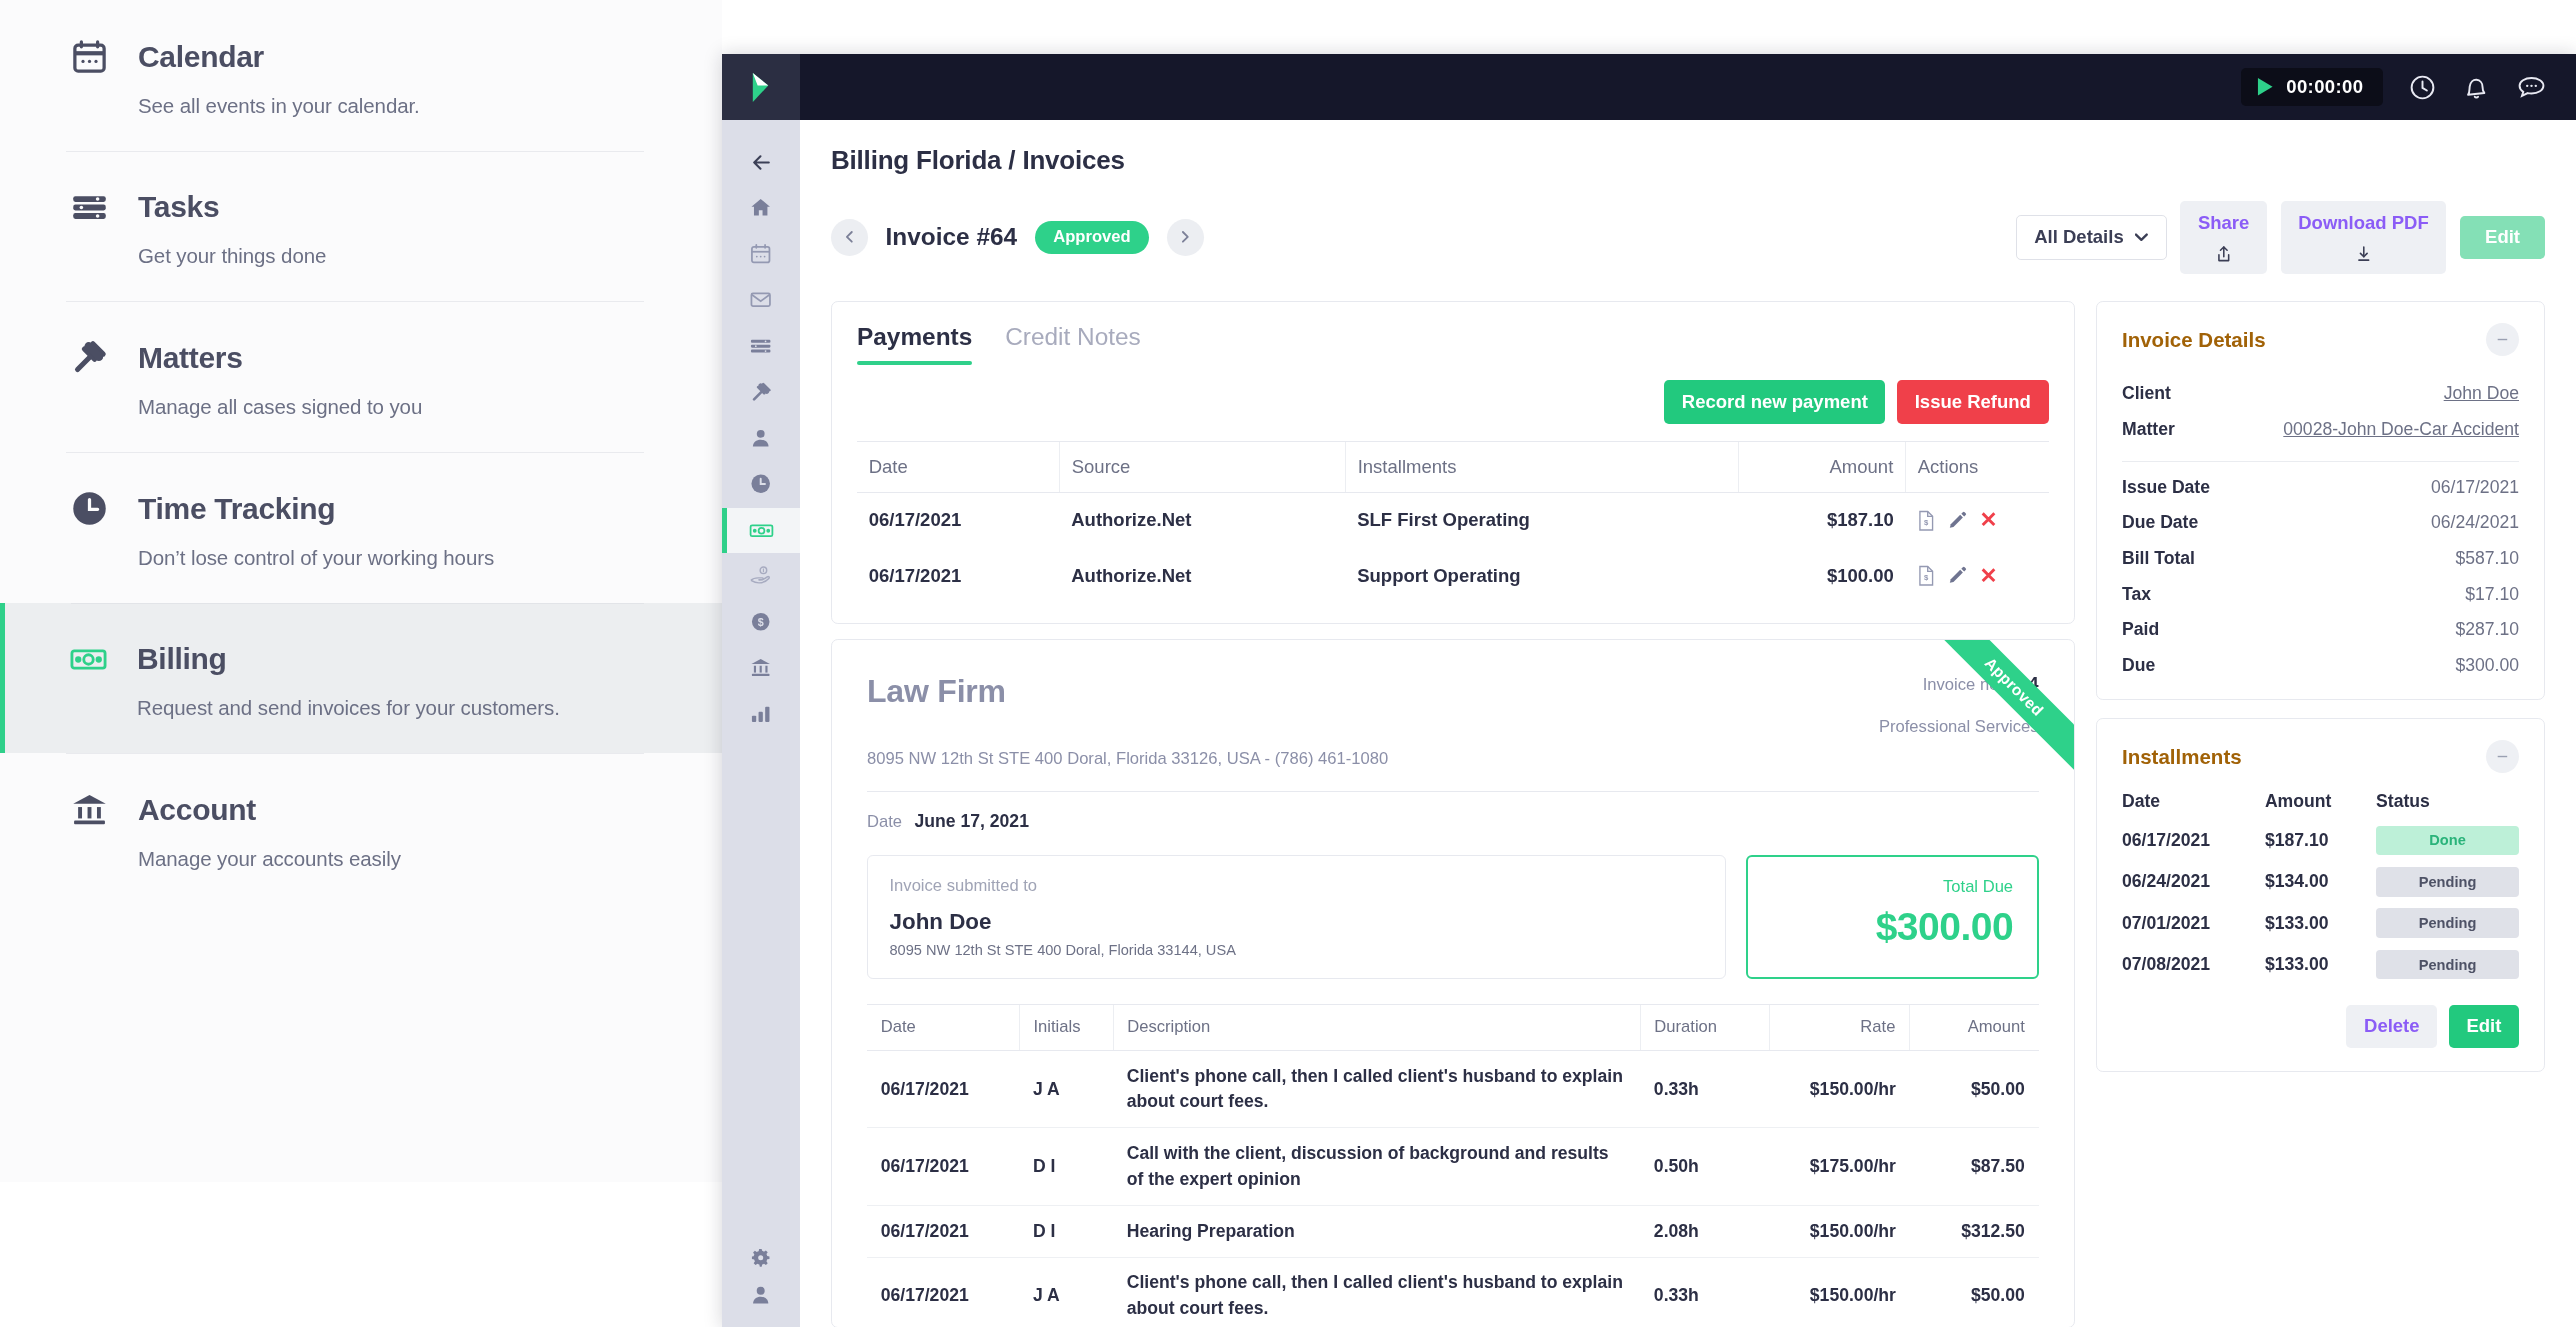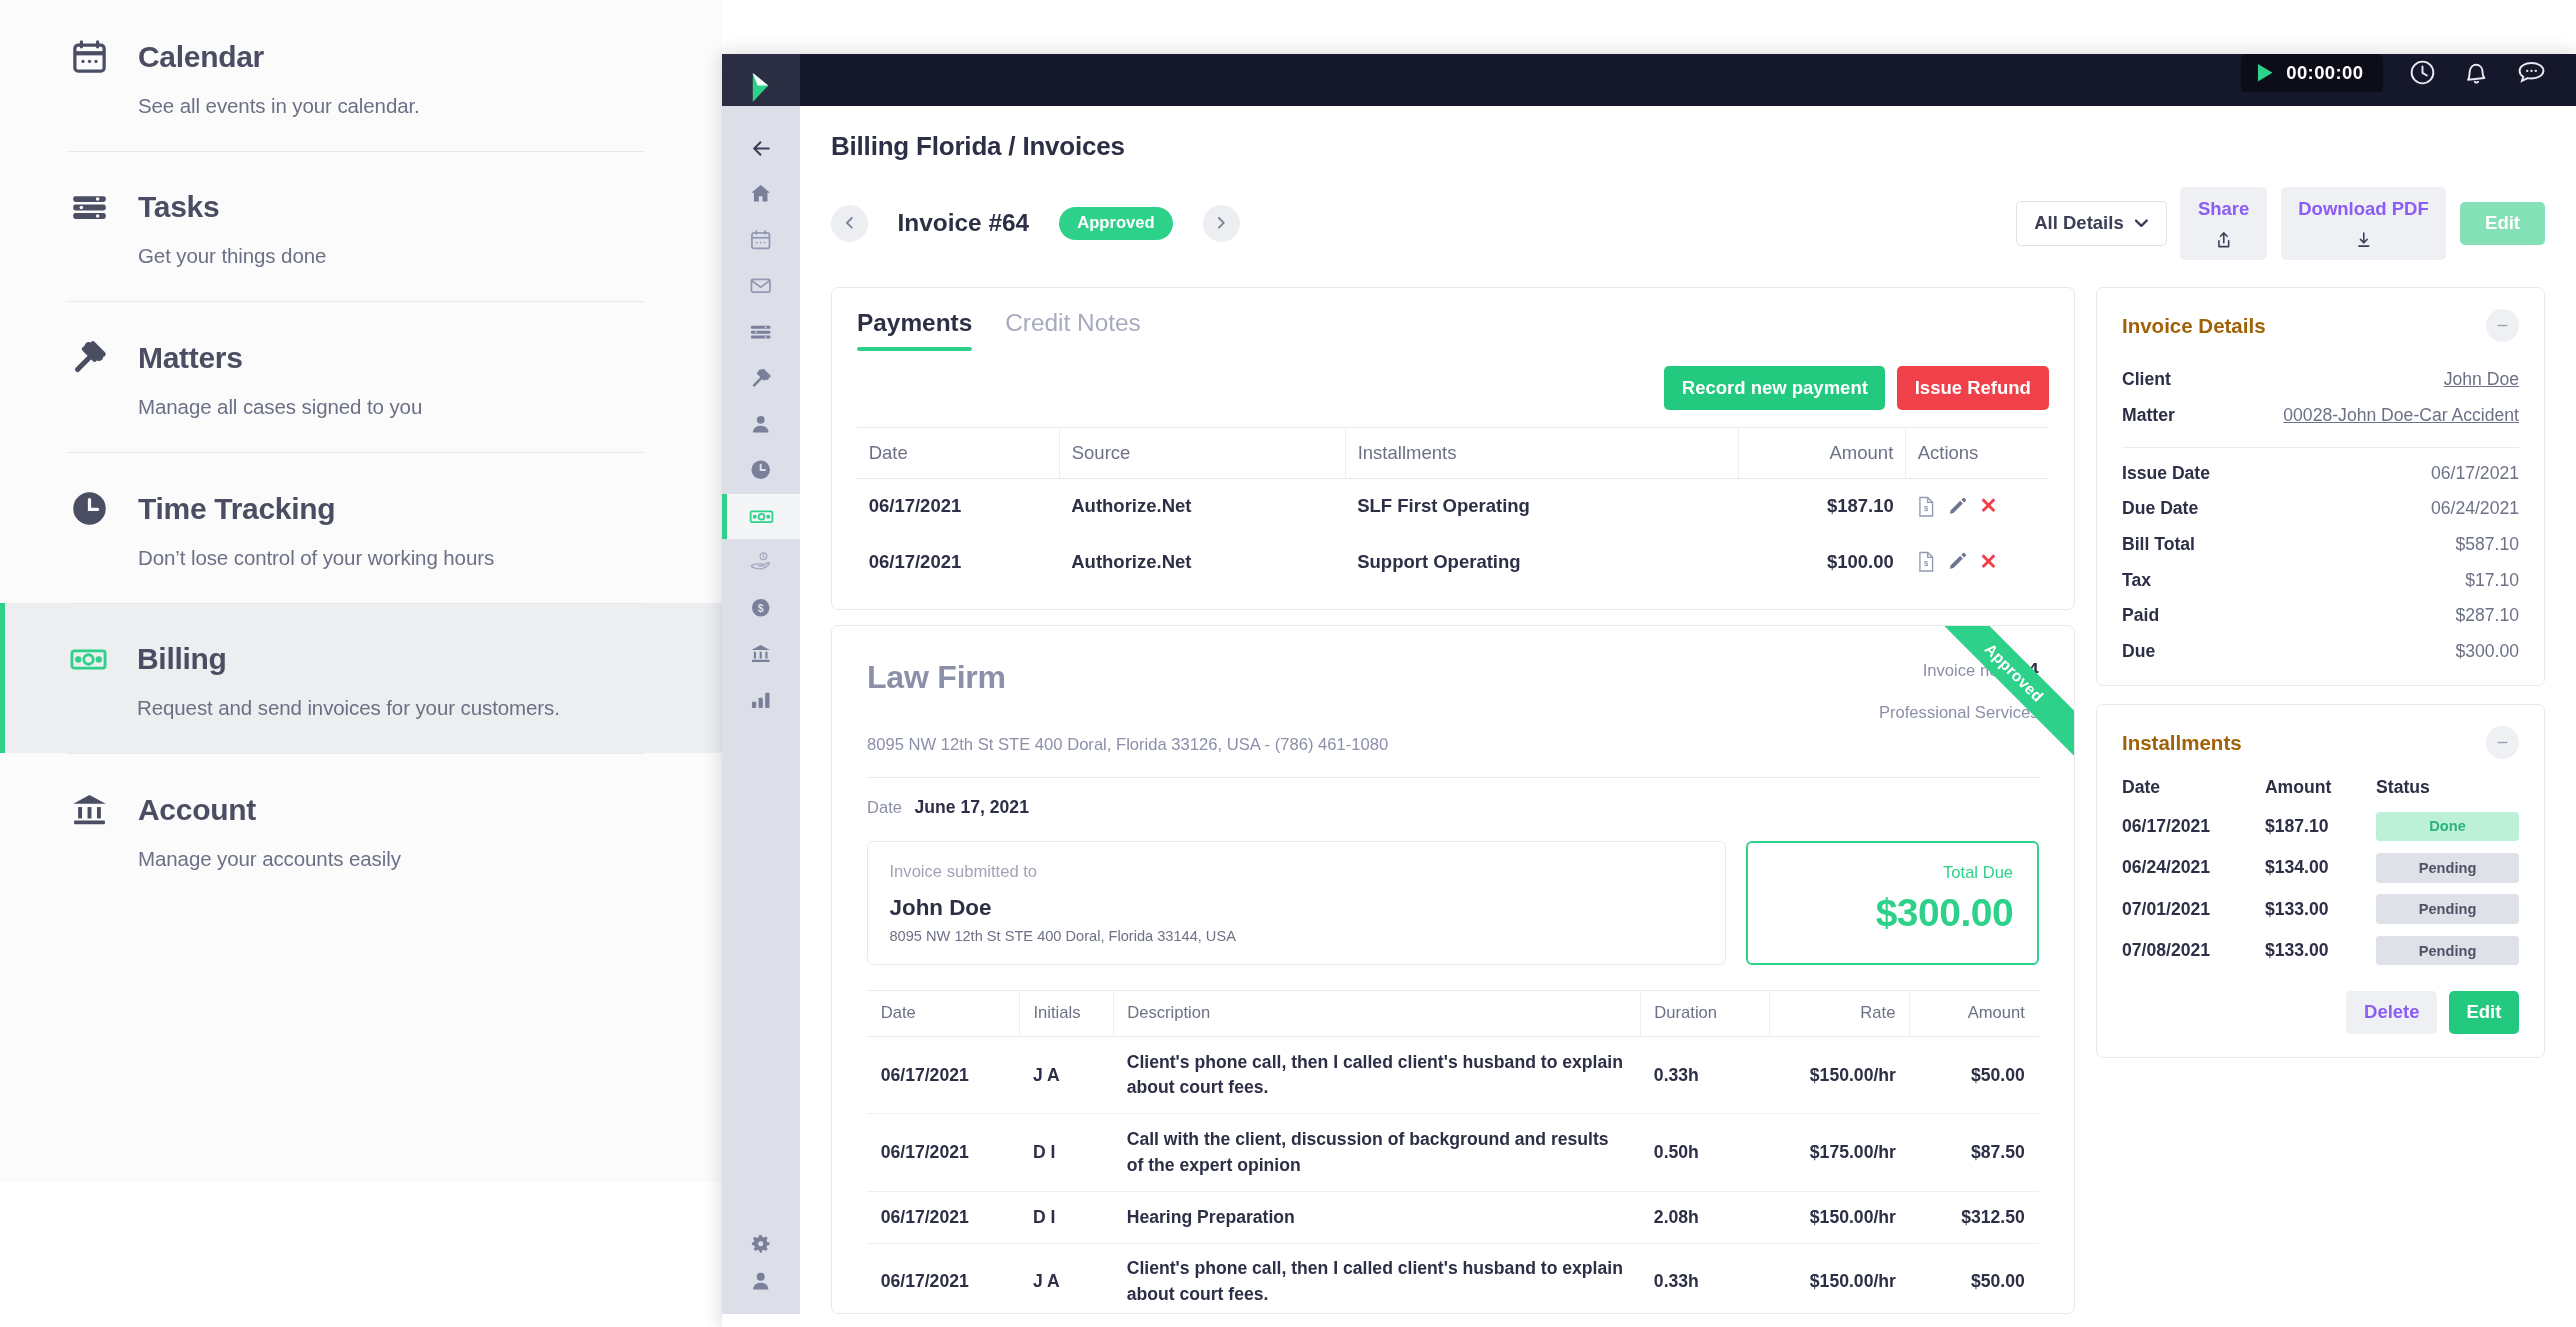--- a/index.html
+++ b/index.html
@@ -41,21 +41,21 @@
   .promo-item.active .promo-desc { margin-left: 72px; }
 
   
   .app {
     position: absolute; left: 722px; top: 54px; right: 0; bottom: 0;
     background: #ffffff;
     box-shadow: 0 0 17.6px rgba(20,22,40,0.18);
     overflow: hidden;
   }
   .topbar {
-    height: 52px; background: #15172a; display: flex; align-items: flex-start;
+    height: 66px; background: #15172a; display: flex; align-items: center;
   }
   .topbar-logo {
     width: 78px; height: 66px; background: #2b2e42;
     display: flex; align-items: center; justify-content: center;
   }
   .topbar-right {
     margin-left: auto; display: flex; align-items: center; gap: 25px; padding-right: 29px;
   }
   .timer-pill {
     display: flex; align-items: center; gap: 11.7px;
@@ -81,21 +81,21 @@
   }
   .rail-bottom { margin-top: auto; padding-bottom: 21.5px; display: flex; flex-direction: column; align-items: center; gap: 13.7px; }
 
   
   .content {
     flex: 1; background: #ffffff; padding: 25px 31px 0 31px; overflow: hidden;
     display: flex; flex-direction: column;
   }
   .crumb { font-size: 26px; font-weight: 700; color: #2c2f45; letter-spacing: -0.2px; margin-bottom: 25px; }
 
-  .invbar { display: flex; align-items: center; gap: 12px; margin-bottom: 27px; }
+  .invbar { display: flex; align-items: center; gap: 0; margin-bottom: 27px; }
   .circ-btn {
     width: 37px; height: 37px; border-radius: 50%; background: #eceef2;
     display: flex; align-items: center; justify-content: center; color: #7c8098;
     font-size: 18.5px; border: none; cursor: pointer;
   }
   .inv-title { font-size: 24.4px; font-weight: 700; color: #2c2f45; margin: 0 17.6px; }
   .badge-approved {
     background: #2ed18a; color: #fff; font-size: 16.6px; font-weight: 600;
     border-radius: 19.5px; padding: 6.8px 18.5px; margin-right: 17.6px;
   }

